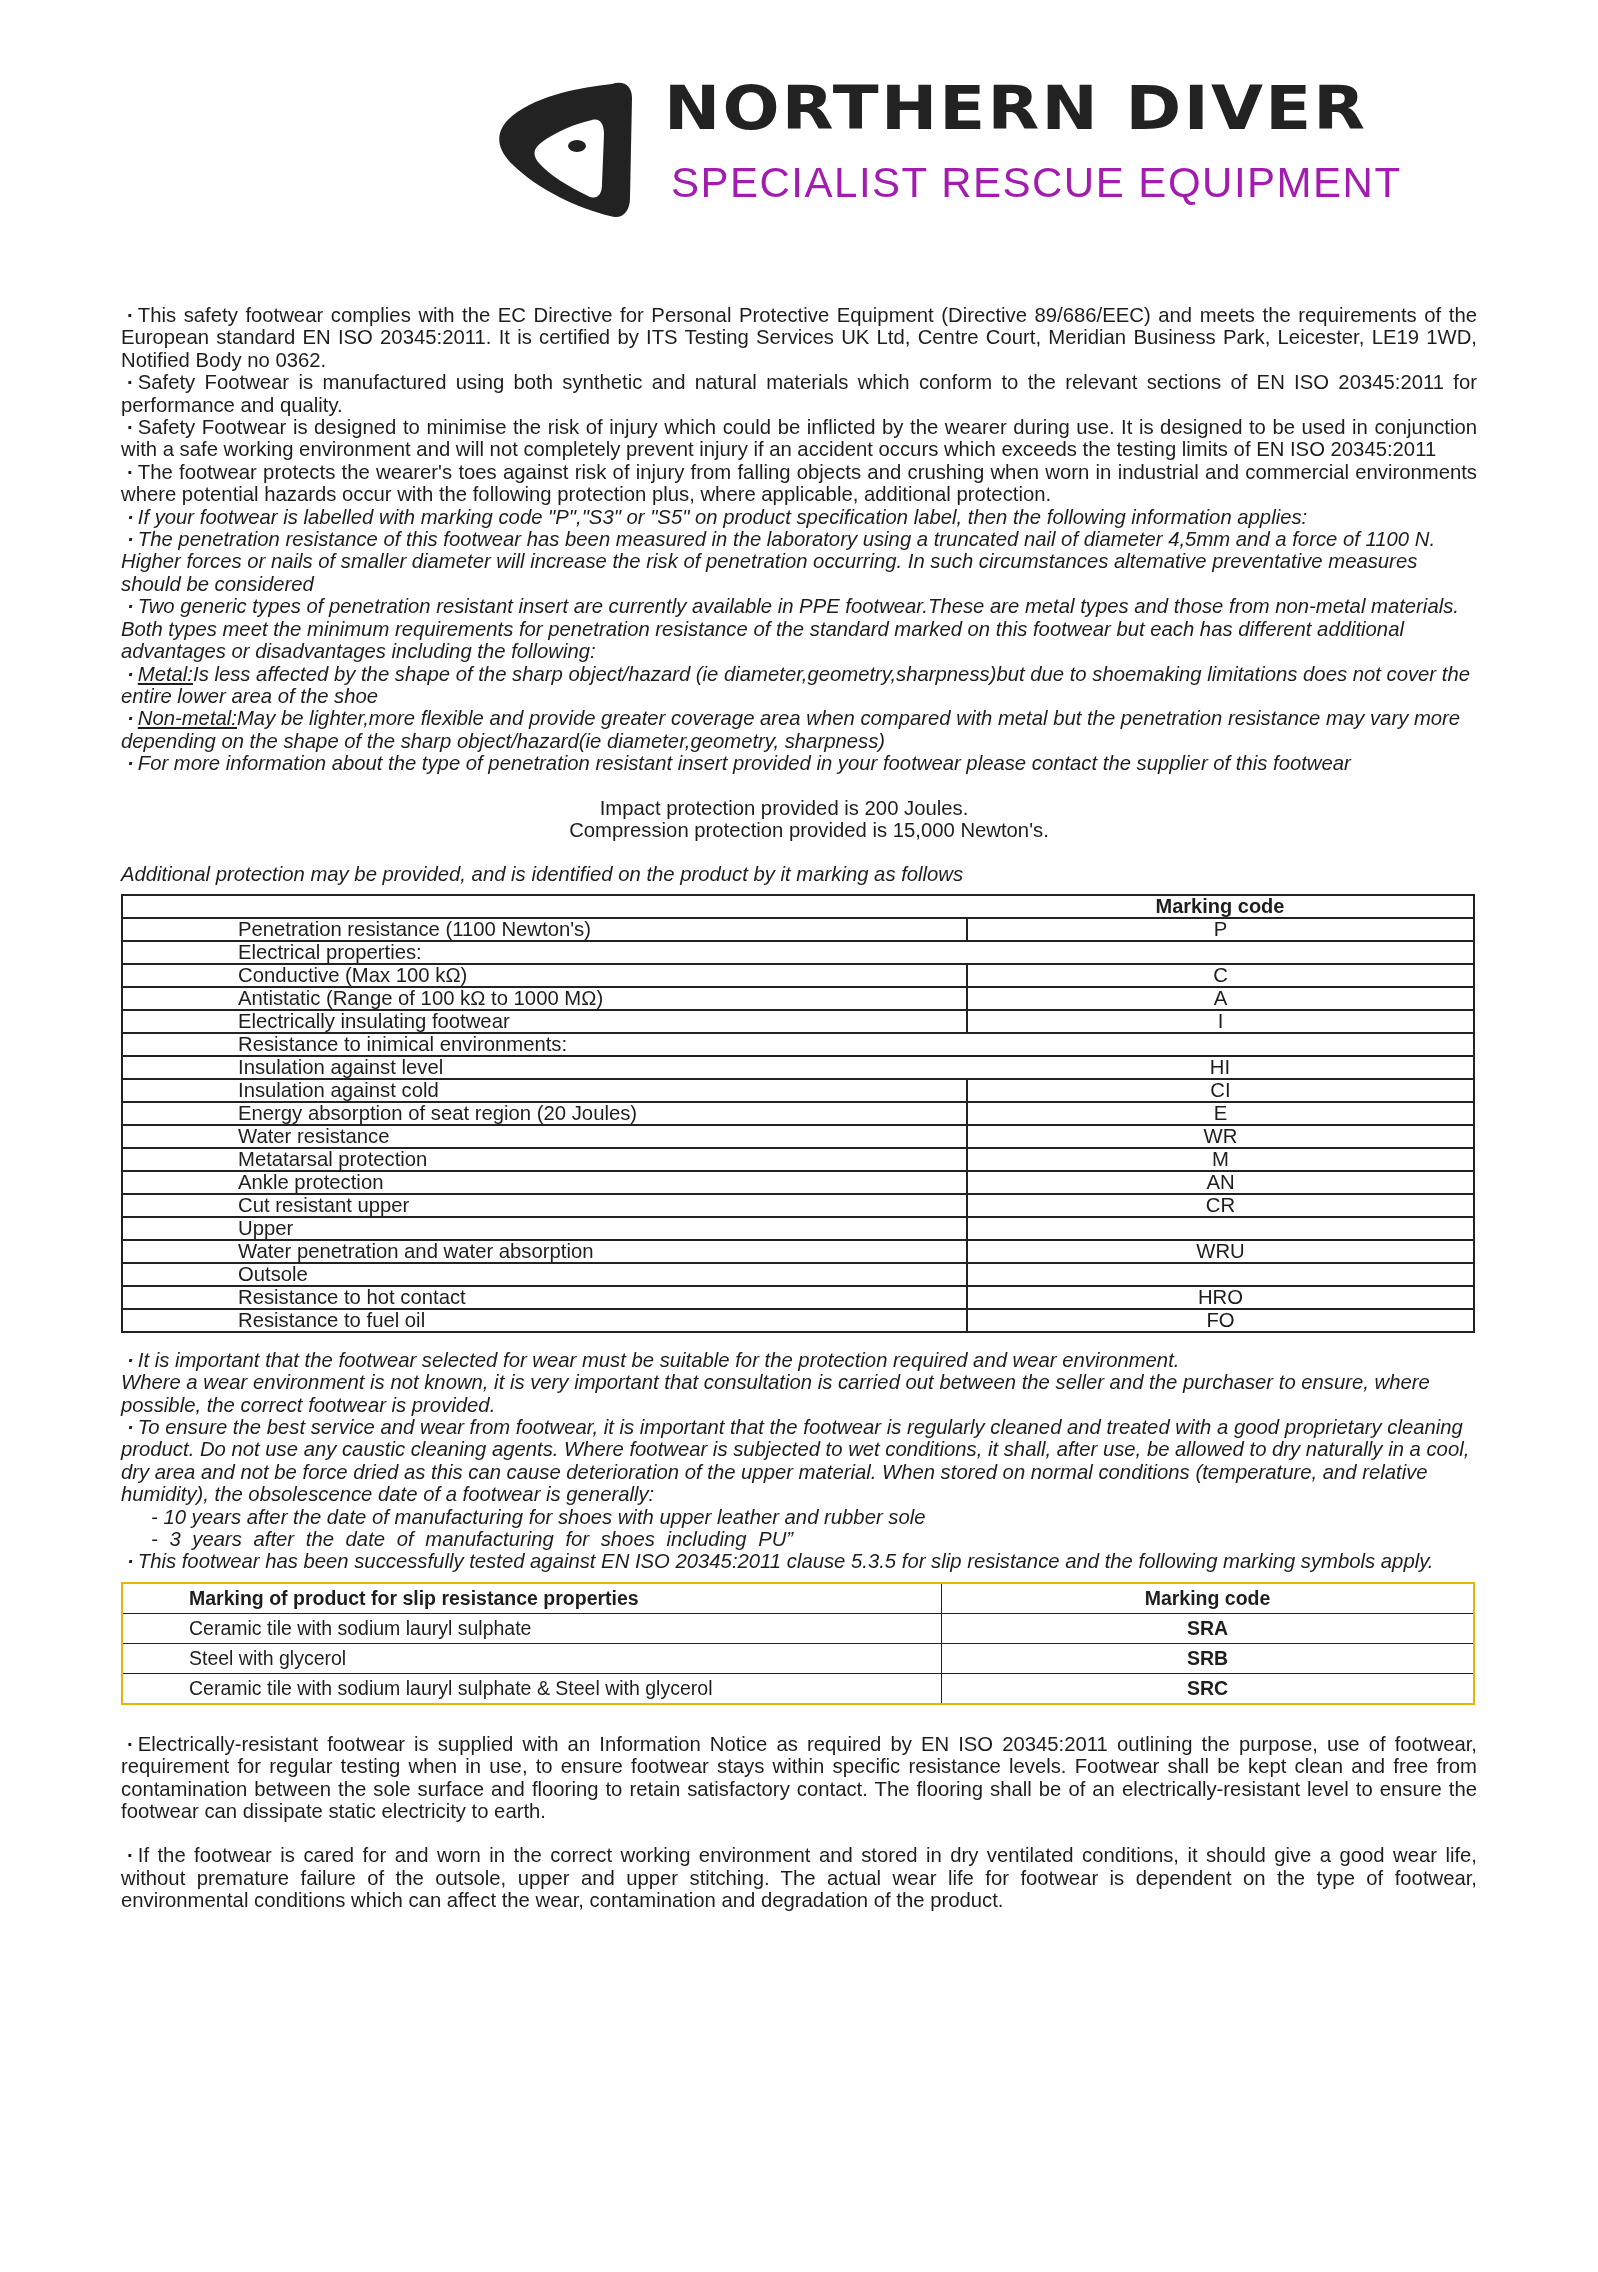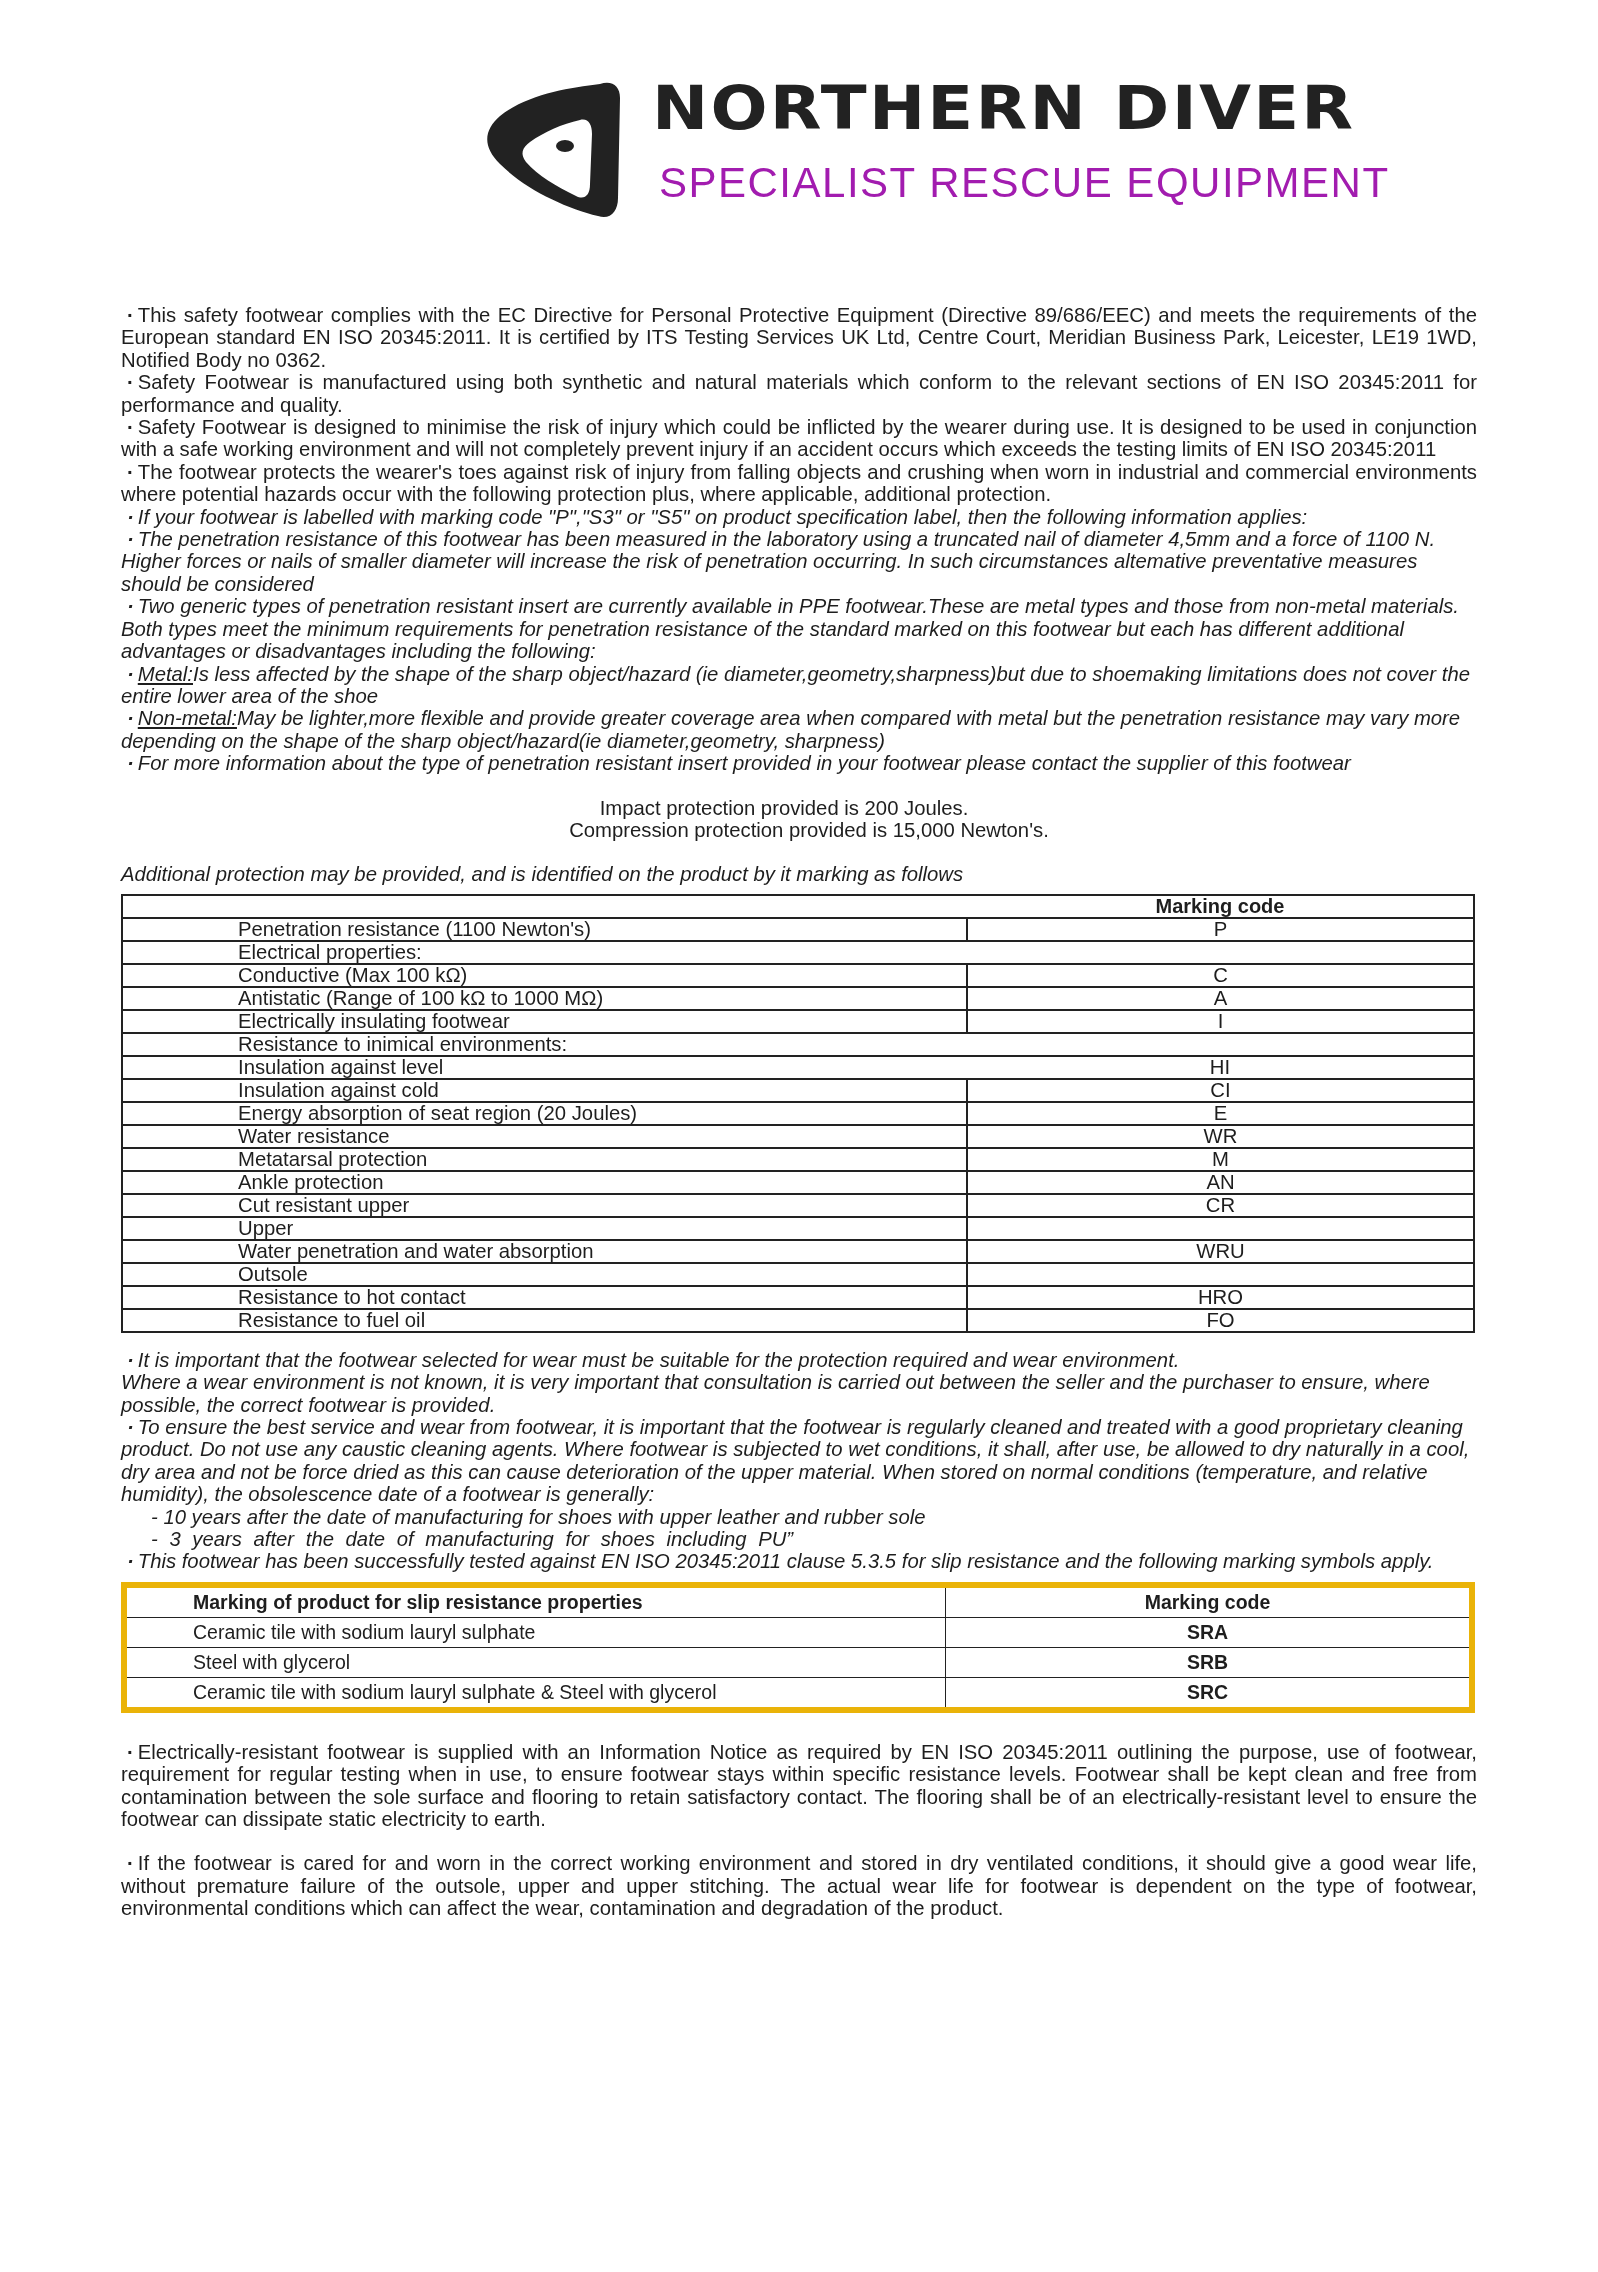--- a/index.html
+++ b/index.html
@@ -1,20 +1,20 @@
 <!DOCTYPE html>
 <html><head>
 <meta charset="utf-8">
 <style>
   html, body { margin: 0; padding: 0; background: #ffffff; }
   body {
     width: 1598px; height: 2272px; position: relative; overflow: hidden;
     font-family: "Liberation Sans", sans-serif; color: #1e1e1e;
   }
-  .header { position: absolute; left: 482px; top: 78px; width: 1000px; height: 150px; }
+  .header { position: absolute; left: 494px; top: 78px; width: 1000px; height: 150px; }
   .logo-mark { position: absolute; left: 0; top: 2px; width: 152px; height: 140px; }
   .brand-name {
     position: absolute; left: 170px; top: 0px;
     font-family: "DejaVu Sans", sans-serif; font-weight: bold;
     font-size: 60px; letter-spacing: 2px; color: #222; line-height: 1; white-space: nowrap;
     transform: scaleX(1.12); transform-origin: left top;
   }
   .brand-tagline {
     position: absolute; left: 177px; top: 84px;
     font-family: "Liberation Sans", sans-serif; font-size: 42px; letter-spacing: 1.5px;
@@ -39,21 +39,21 @@
   table.marking td { border-top: 2px solid #222; border-bottom: 2px solid #222; padding: 0; height: 21px; line-height: 21px; }
   table.marking td.lbl { padding-left: 115px; margin-top: 9px; }
   table.marking td.code { text-align: center; border-left: 2px solid #222; width: 505px; }
   table.marking td.code.nodiv { border-left: none; margin-top: 11px; }
   table.marking th {
     font-weight: bold; font-size: 20px; height: 21px; line-height: 21px;
     border-bottom: 2px solid #222; padding: 0;
   }
 
   table.slip {
-    border-collapse: collapse; width: 1354px; margin-top: 9px; border: 6px solid #eab308;
+    border-collapse: collapse; width: 1354px; margin-top: 9px; border: 2px solid #eab308;
     font-size: 19.5px;
   }
   table.slip td, table.slip th { border: 1.5px solid #222; height: 29px; padding: 0; }
   table.slip .c1 { padding-left: 66px; text-align: left; width: 752px; }
   table.slip .c2 { text-align: center; }
   table.slip th { font-weight: bold; }
   table.slip td.c2 { font-weight: bold; }
 </style>
 </head>
 <body>

